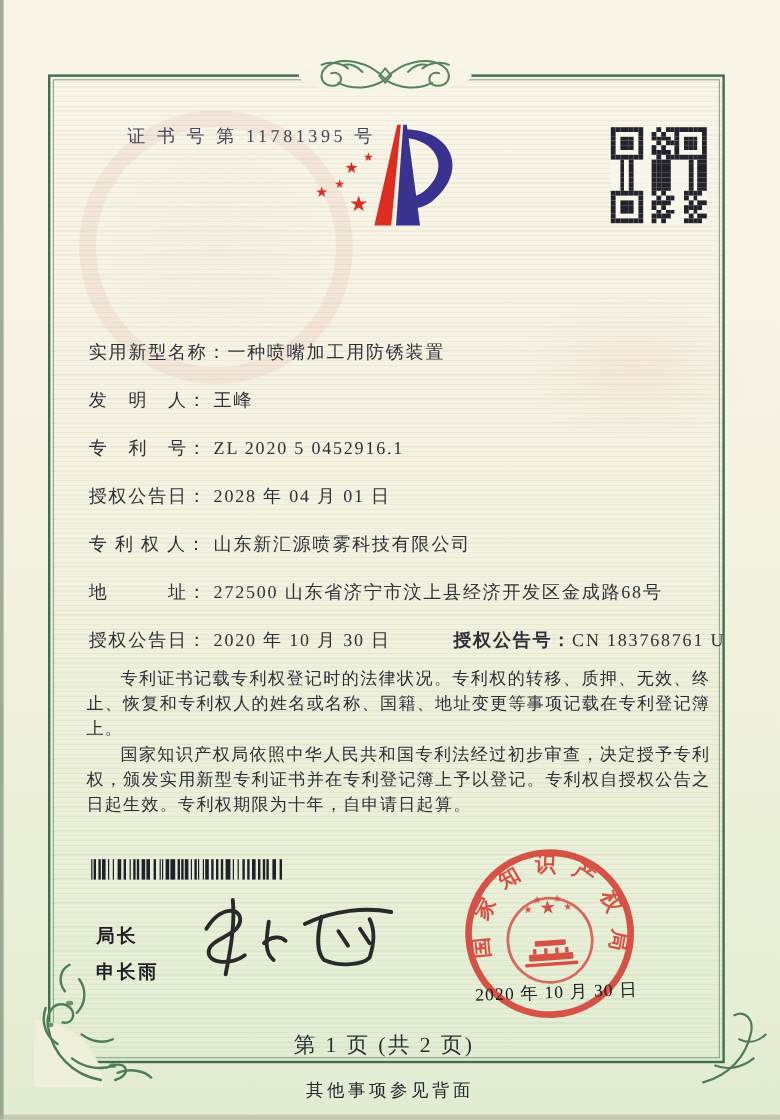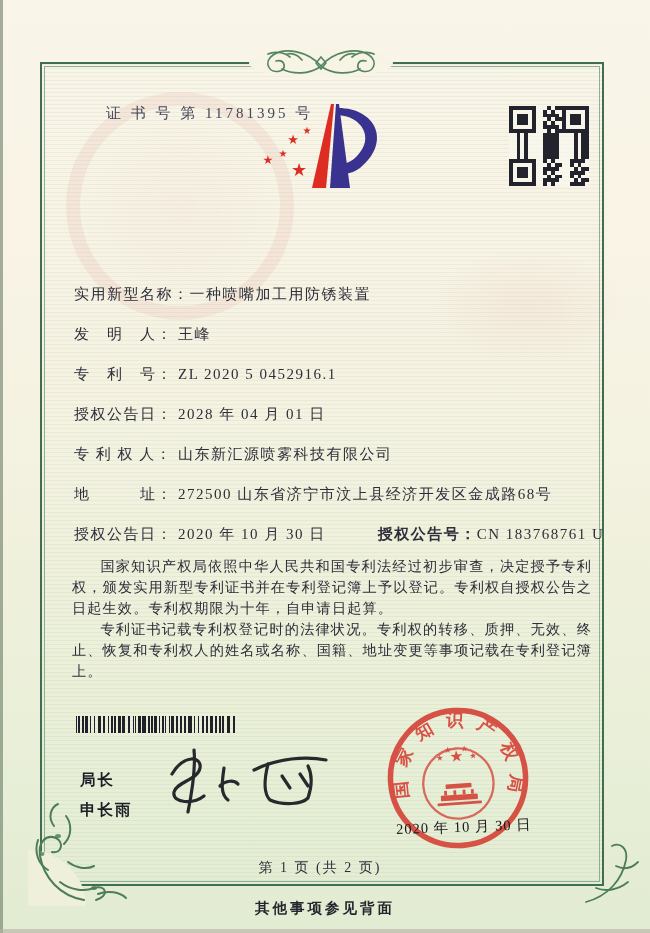--- a/index.html
+++ b/index.html
@@ -35,24 +35,24 @@
   .paras p{margin:0;text-indent:2em;}
   .barcode{position:absolute;left:76px;top:716px;width:172px;height:17px;display:flex;align-items:stretch;}
   .barcode i{display:block;background:#20202a;}
   .director{position:absolute;left:80px;top:770px;font-family:"Liberation Sans","DejaVu Sans",sans-serif;
     font-weight:bold;font-size:15.5px;color:#1e1e26;letter-spacing:2px;}
   .director div{margin-bottom:9px;}
   .signature{position:absolute;left:148px;top:744px;width:198px;height:74px;}
   .seal{position:absolute;left:384px;top:704px;width:148px;height:148px;transform:rotate(-4deg);opacity:.93;}
   .seal-date{position:absolute;left:396px;top:817px;width:170px;font-size:14.5px;letter-spacing:1px;
     color:#15151a;transform:rotate(-2deg);white-space:nowrap;}
-  .page-info{position:absolute;left:40px;top:859px;width:560px;text-align:center;font-size:14px;
+  .page-info{position:absolute;left:40px;top:859px;width:560px;text-align:center;font-size:18px;
     letter-spacing:2px;color:#2e2e38;}
   .back-note{position:absolute;left:0;top:899px;width:100%;text-align:center;font-size:14.5px;
-    font-weight:bold;letter-spacing:3px;color:#26262e;}
+    font-weight:normal;letter-spacing:3px;color:#26262e;}
   .orn-top{position:absolute;left:224px;top:44px;width:194px;height:40px;}
   .orn-bl{position:absolute;left:28px;top:792px;width:118px;height:114px;}
   .orn-br{position:absolute;left:576px;top:836px;width:66px;height:72px;}
 </style>
 </head>
 <body>
 
 <div class="page">
 
   <div class="edge-left"></div>
@@ -582,22 +582,22 @@
     </div>
     <div class="field-row">
       <span class="lbl">地　　　址：</span><span>272500 山东省济宁市汶上县经济开发区金成路68号</span>
     </div>
     <div class="field-row">
       <span class="lbl">授权公告日：</span><span>2020 年 10 月 30 日</span><span class="grant-pair2">授权公告号：</span><span>CN 183768761 U</span>
     </div>
   </div>
 
   <div class="paras">
+    <p>专利证书记载专利权登记时的法律状况。专利权的转移、质押、无效、终止、恢复和专利权人的姓名或名称、国籍、地址变更等事项记载在专利登记簿上。</p>
     <p>国家知识产权局依照中华人民共和国专利法经过初步审查，决定授予专利权，颁发实用新型专利证书并在专利登记簿上予以登记。专利权自授权公告之日起生效。专利权期限为十年，自申请日起算。</p>
-    <p>专利证书记载专利权登记时的法律状况。专利权的转移、质押、无效、终止、恢复和专利权人的姓名或名称、国籍、地址变更等事项记载在专利登记簿上。</p>
   </div>
 
   <div class="barcode" id="barcode">
       <i style="width: 1px; margin-right: 1.3px;"></i>
       <i style="width: 1.6px; margin-right: 2px;"></i>
       <i style="width: 2px; margin-right: 1.1px;"></i>
       <i style="width: 2.9px; margin-right: 2.1px;"></i>
       <i style="width: 1.3px; margin-right: 2.3px;"></i>
       <i style="width: 1.6px; margin-right: 2.6px;"></i>
       <i style="width: 3px; margin-right: 2.2px;"></i>

